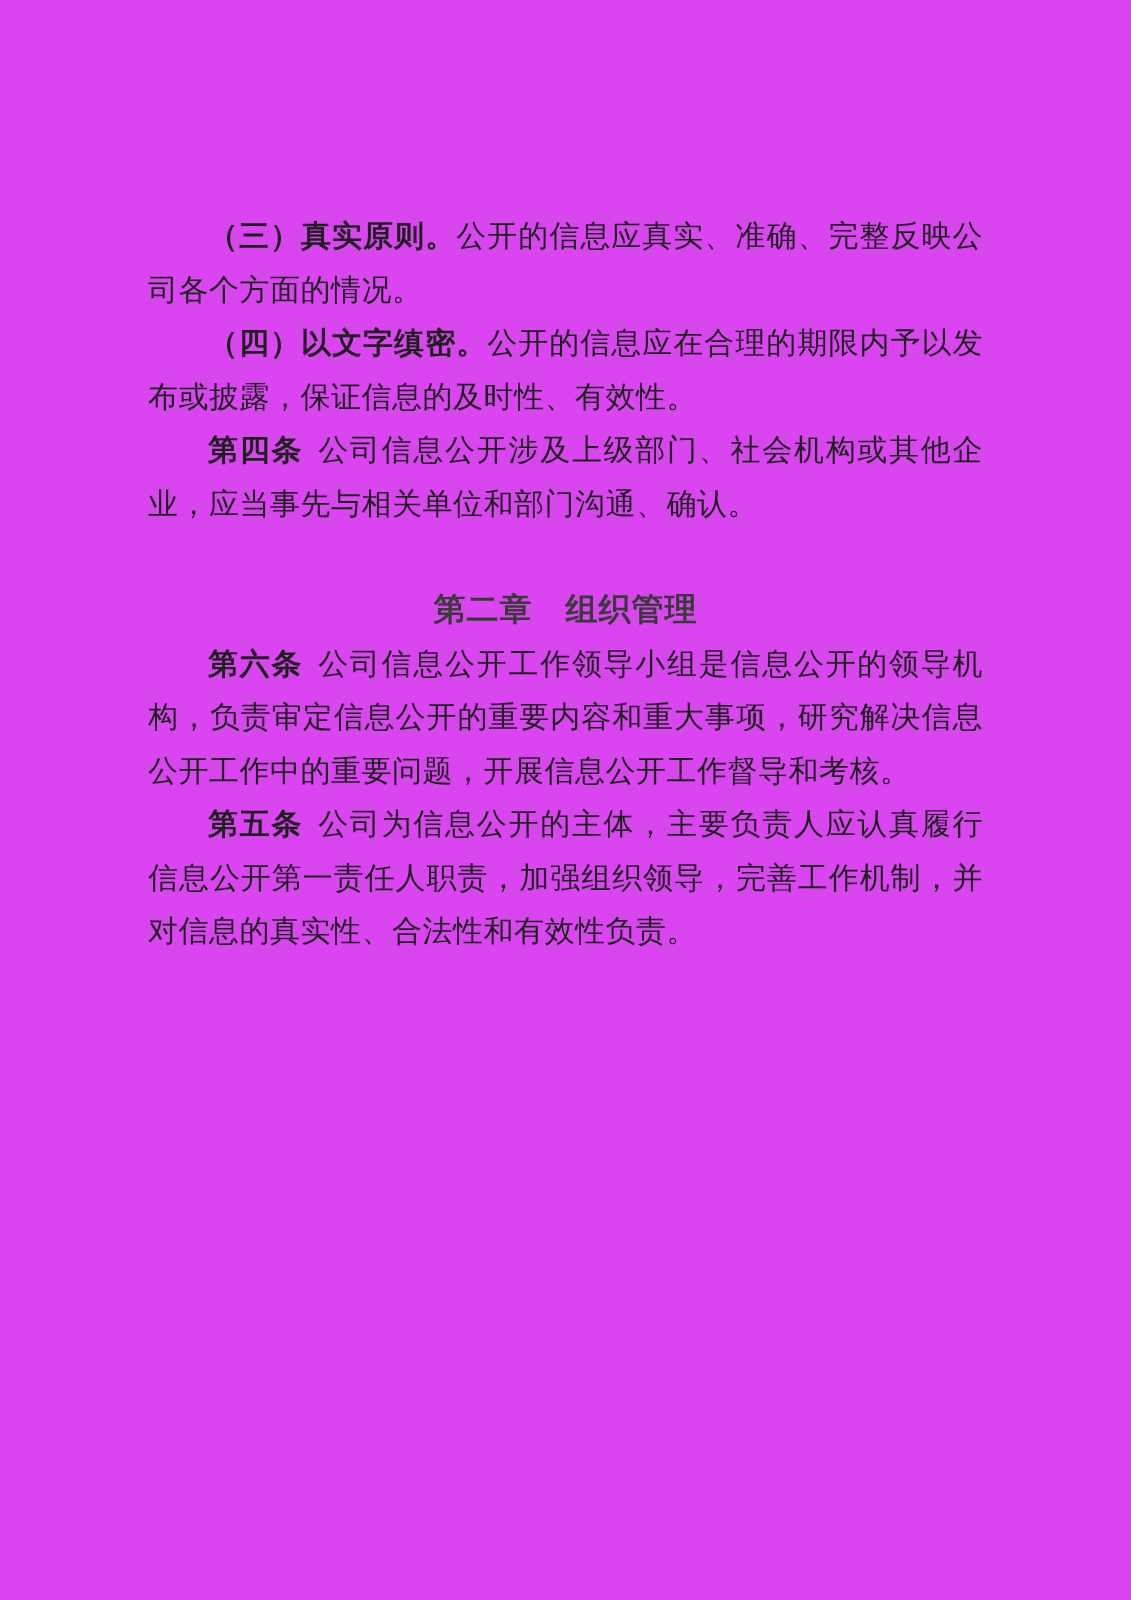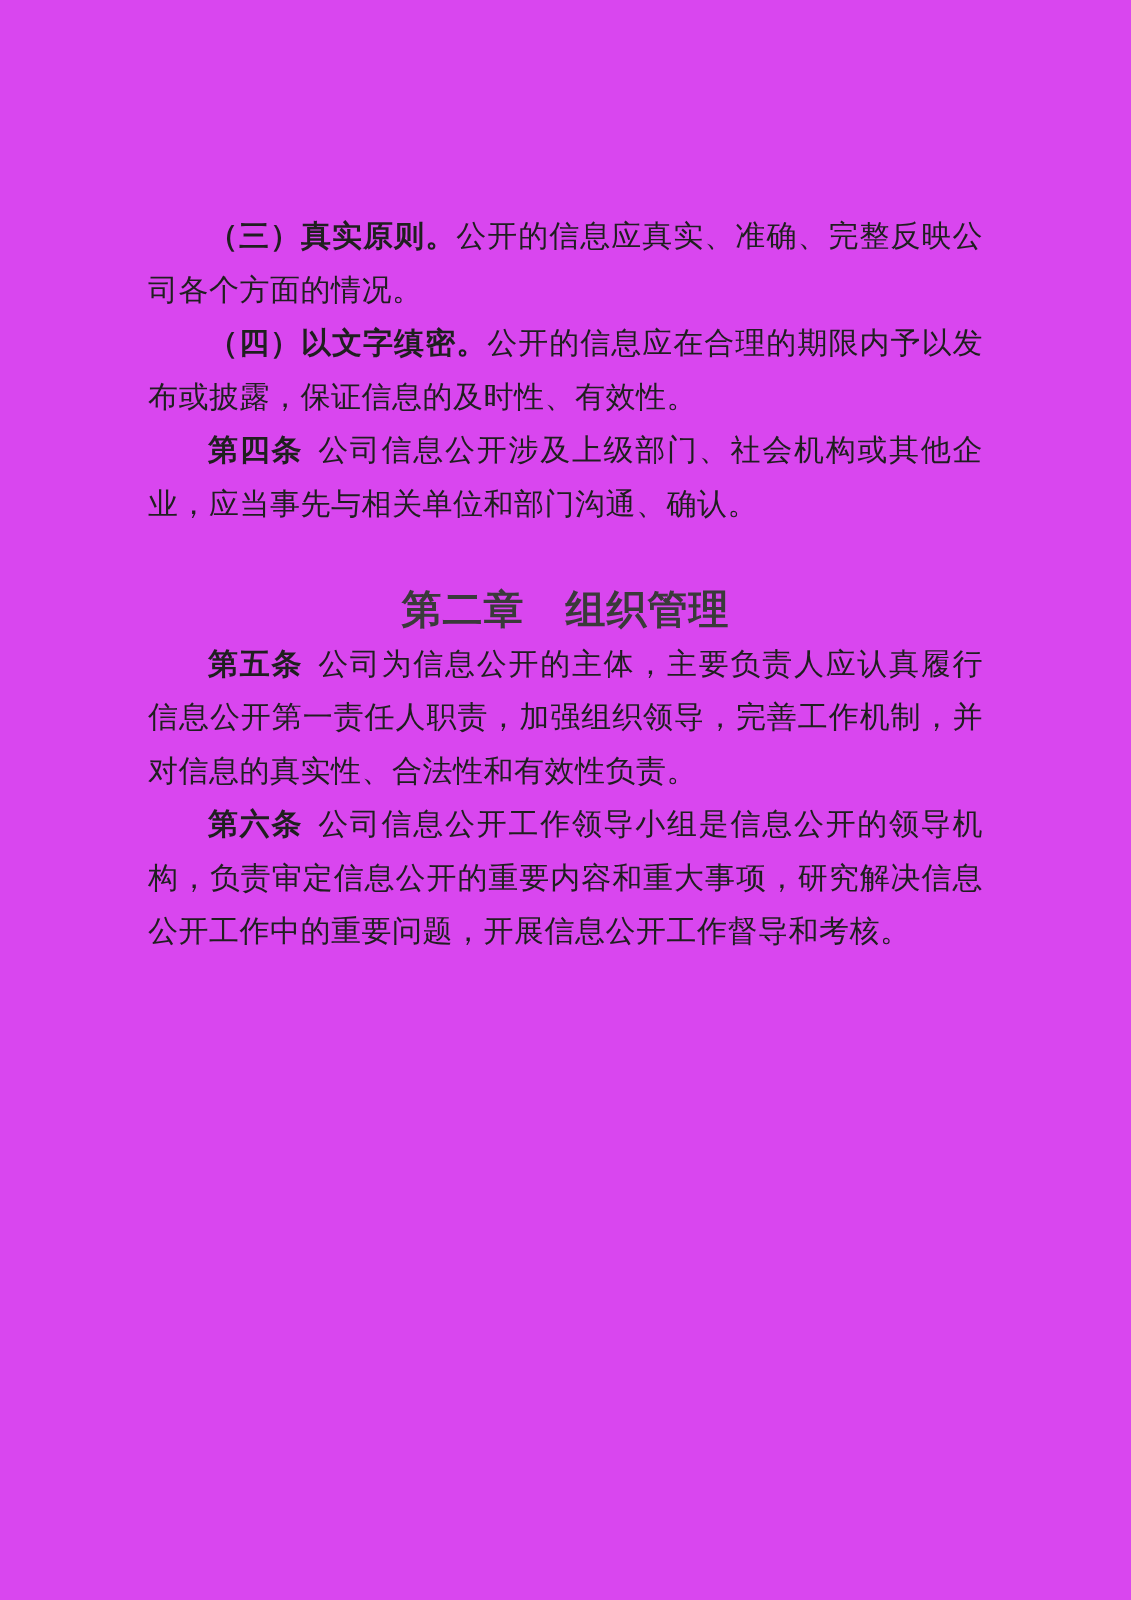--- a/index.html
+++ b/index.html
@@ -40,40 +40,40 @@
   .para .lead.article {
     margin-right: 15px;
     font-family: Liberation Serif, serif;
   }
   .chapter {
     margin: 53px 0 0 0;
     padding: 0;
     text-align: center;
     text-indent: 0;
     font-family: "Liberation Sans", "DejaVu Sans", sans-serif;
-    font-size: 40px;
+    font-size: 32px;
     font-weight: 600;
     line-height: 53.5px;
     color: #3a3a3a;
     letter-spacing: 1px;
   }
 </style>
 </head>
 <body>
 
 <div class="canvas">
   <div class="page">
 
     <p class="para"><b class="lead">（三）真实原则。</b><span>公开的信息应真实、准确、完整反映公司各个方面的情况。</span></p>
 
     <p class="para"><b class="lead">（四）以文字缜密。</b><span>公开的信息应在合理的期限内予以发布或披露，保证信息的及时性、有效性。</span></p>
 
     <p class="para"><b class="lead article">第四条</b><span>公司信息公开涉及上级部门、社会机构或其他企业，应当事先与相关单位和部门沟通、确认。</span></p>
 
     <h2 class="chapter">第二章　组织管理</h2>
 
+    <p class="para"><b class="lead article">第六条</b><span>公司信息公开工作领导小组是信息公开的领导机构，负责审定信息公开的重要内容和重大事项，研究解决信息公开工作中的重要问题，开展信息公开工作督导和考核。</span></p>
+
     <p class="para"><b class="lead article">第五条</b><span>公司为信息公开的主体，主要负责人应认真履行信息公开第一责任人职责，加强组织领导，完善工作机制，并对信息的真实性、合法性和有效性负责。</span></p>
-
-    <p class="para"><b class="lead article">第六条</b><span>公司信息公开工作领导小组是信息公开的领导机构，负责审定信息公开的重要内容和重大事项，研究解决信息公开工作中的重要问题，开展信息公开工作督导和考核。</span></p>
 
 
   </div>
 </div>
 
 </body></html>

